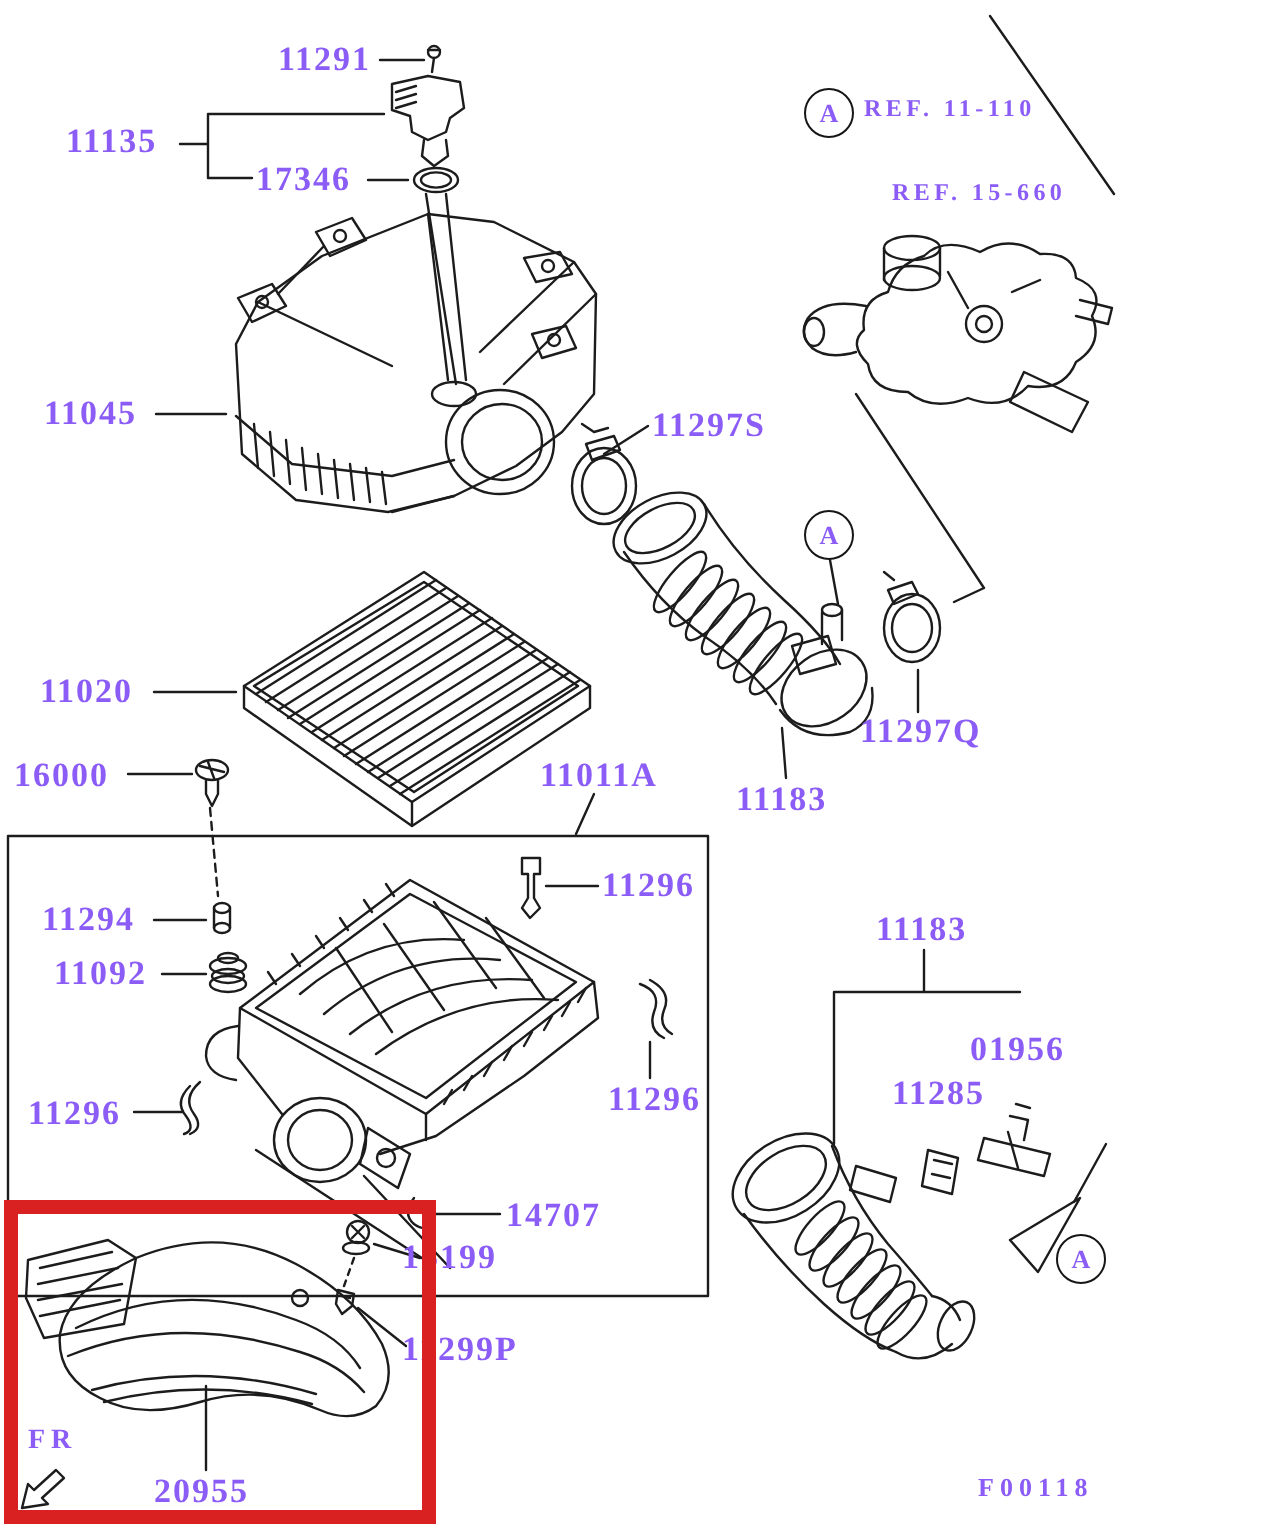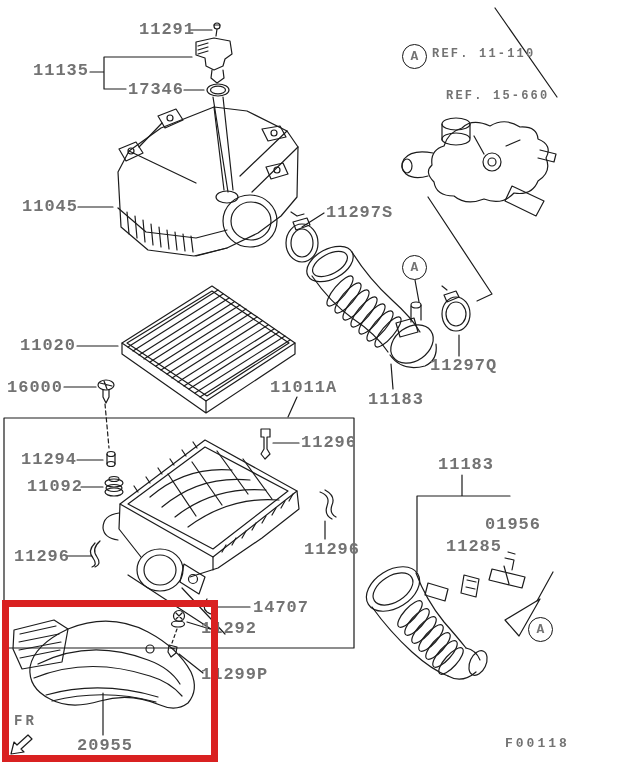--- a/index.html
+++ b/index.html
@@ -1,27 +1,27 @@
 <!DOCTYPE html>
 <html><head>
 <meta charset="utf-8">
 <style>
   html,body{margin:0;padding:0;background:#fff;}
   .canvas{position:relative;width:635px;height:768px;background:#ffffff;
-          font-family:Liberation Mono, monospace;color:#737373;overflow:hidden;}
+          font-family:Liberation Serif, serif;color:#8b5cf6;overflow:hidden;}
   svg.art{position:absolute;left:0;top:0;z-index:1;}
   .lbl{position:absolute;font-size:17px;font-weight:bold;letter-spacing:1px;
        white-space:nowrap;z-index:3;line-height:1;}
   .under{z-index:2;}
   .ref{position:absolute;font-size:12px;font-weight:bold;letter-spacing:2.2px;
        white-space:nowrap;z-index:3;line-height:1;}
   .zone{position:absolute;font-size:16px;font-weight:bold;letter-spacing:2px;
         white-space:nowrap;z-index:3;line-height:1;}
   .figcode{position:absolute;font-size:13px;font-weight:bold;letter-spacing:3px;
-           white-space:nowrap;z-index:3;line-height:1;margin-left:16px;}
+           white-space:nowrap;z-index:3;line-height:1;}
   .fr{position:absolute;font-size:14px;font-weight:bold;letter-spacing:3px;
       white-space:nowrap;z-index:3;line-height:1;}
   .marker{position:absolute;width:23px;height:23px;border:1.7px solid #161616;
           border-radius:50%;display:flex;align-items:center;justify-content:center;
           font-size:13px;font-weight:bold;z-index:3;background:transparent;line-height:1;}
   .highlight{position:absolute;left:2px;top:600px;width:216px;height:162px;
              border:7px solid #d92121;z-index:4;box-sizing:border-box;}
 </style>
 </head>
 <body>
@@ -254,21 +254,21 @@
   <div class="lbl" style="left:326px;top:204px">11297S</div>
   <div class="lbl" style="left:20px;top:337px">11020</div>
   <div class="lbl" style="left:7px;top:379px">16000</div>
   <div class="lbl" style="left:270px;top:379px">11011A</div>
   <div class="lbl" style="left:301px;top:434px">11296</div>
   <div class="lbl" style="left:21px;top:451px">11294</div>
   <div class="lbl" style="left:27px;top:478px">11092</div>
   <div class="lbl" style="left:304px;top:541px">11296</div>
   <div class="lbl" style="left:14px;top:548px">11296</div>
   <div class="lbl" style="left:253px;top:599px">14707</div>
-  <div class="lbl under" style="left:201px;top:620px">11292</div>
+  <div class="lbl under" style="left:201px;top:620px">15199</div>
   <div class="lbl under" style="left:201px;top:666px">11299P</div>
   <div class="lbl" style="left:77px;top:737px">20955</div>
   <div class="lbl" style="left:368px;top:391px">11183</div>
   <div class="lbl" style="left:430px;top:357px">11297Q</div>
   <div class="lbl" style="left:438px;top:456px">11183</div>
   <div class="lbl" style="left:485px;top:516px">01956</div>
   <div class="lbl" style="left:446px;top:538px">11285</div>
 
   <div class="ref" style="left:432px;top:48px">REF. 11-110</div>
   <div class="ref" style="left:446px;top:90px">REF. 15-660</div>

